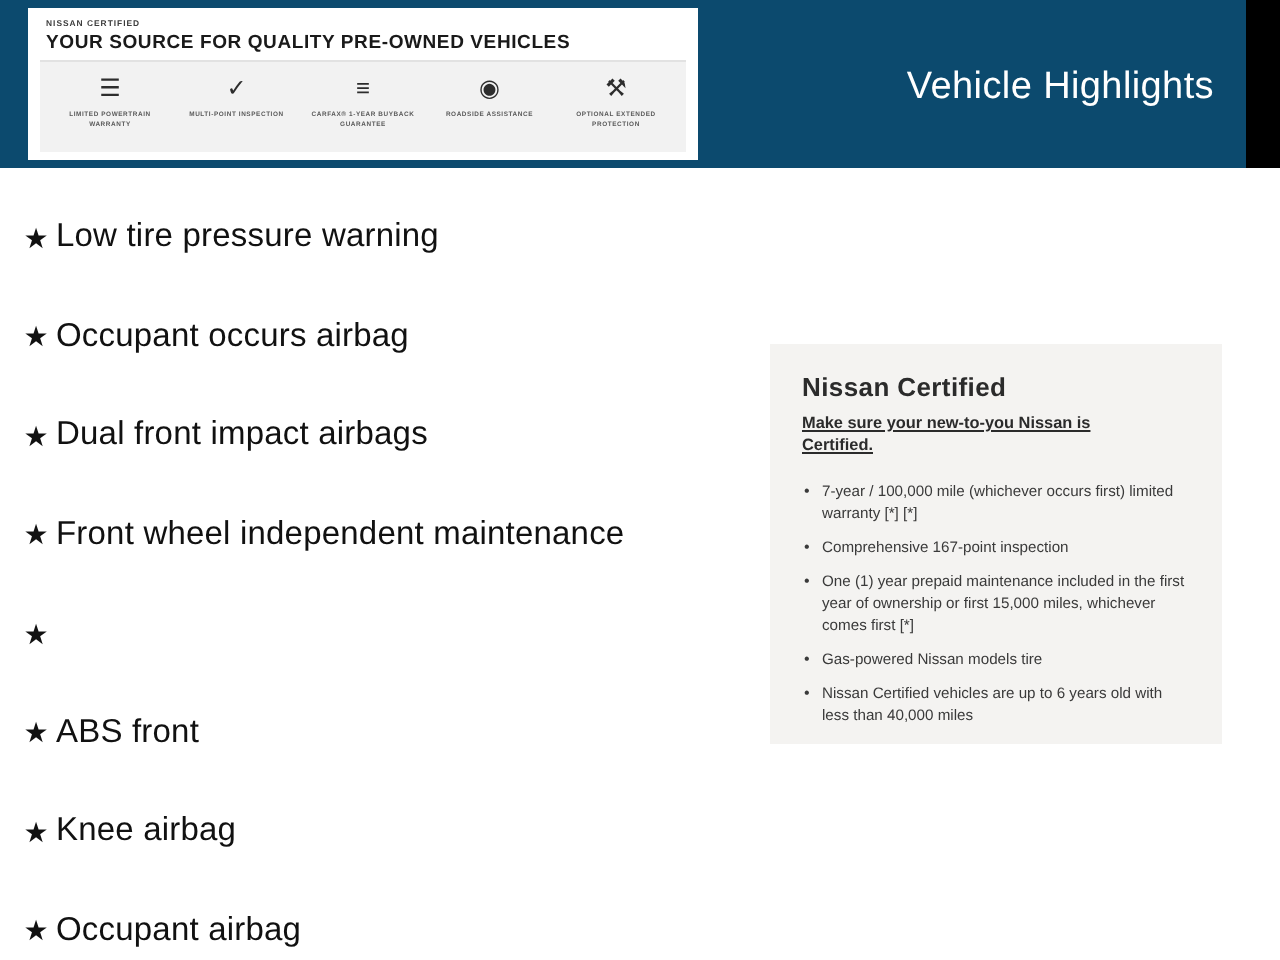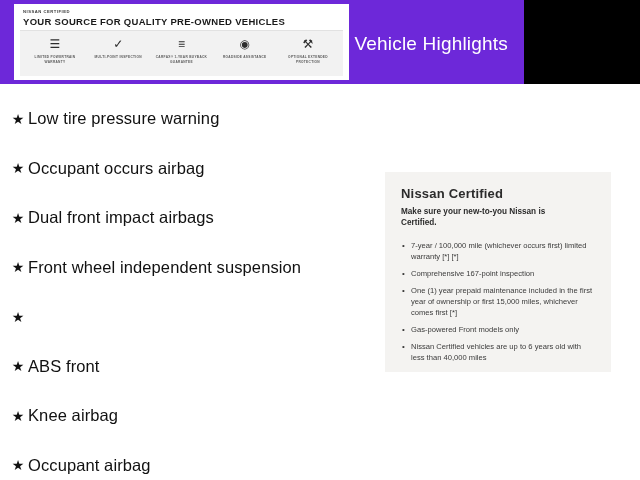--- a/index.html
+++ b/index.html
@@ -18,23 +18,24 @@
     width: 640px;
     height: 480px;
     background: #000;
   }
 
   
   .top-band {
     position: absolute;
     left: 0;
     top: 0;
-    width: 524px;
+    width: 607px;
     height: 84px;
-    background: #6d28d9;
+    background: #0c4a6e;
+    padding-left: 16px;
   }
   .cert-card {
     position: absolute;
     left: 14px;
     top: 4px;
     width: 335px;
     height: 76px;
     background: #ffffff;
     box-sizing: border-box;
     padding: 4px 6px 0 6px;
@@ -147,20 +148,21 @@
     font-weight: bold;
     letter-spacing: 0.2px;
   }
   .info-sub {
     font-size: 8.2px;
     color: #2b2b2b;
     font-weight: bold;
     line-height: 11px;
     margin-top: 5px;
     width: 180px;
+    text-decoration: underline;
   }
   .info-list {
     margin: 12px 0 0 0;
     padding: 0;
     list-style: none;
   }
   .info-list li {
     position: relative;
     font-size: 7.6px;
     line-height: 11px;
@@ -227,21 +229,21 @@
       <div class="feature">
         <span class="bullet">★</span>
         <span class="feature-text">Occupant occurs airbag</span>
       </div>
       <div class="feature">
         <span class="bullet">★</span>
         <span class="feature-text">Dual front impact airbags</span>
       </div>
       <div class="feature">
         <span class="bullet">★</span>
-        <span class="feature-text">Front wheel independent suspension</span>
+        <span class="feature-text">Front wheel independent maintenance</span>
       </div>
       <div class="feature">
         <span class="bullet">★</span>
       </div>
       <div class="feature">
         <span class="bullet">★</span>
         <span class="feature-text">ABS front</span>
       </div>
       <div class="feature">
         <span class="bullet">★</span>
@@ -264,21 +266,21 @@
         <li>
           <span class="dot">•</span>
           <span>Comprehensive 167-point inspection</span>
         </li>
         <li>
           <span class="dot">•</span>
           <span>One (1) year prepaid maintenance included in the first year of ownership or first 15,000 miles, whichever comes first [*]</span>
         </li>
         <li>
           <span class="dot">•</span>
-          <span>Gas-powered Front models only</span>
+          <span>Gas-powered Nissan models tire</span>
         </li>
         <li>
           <span class="dot">•</span>
           <span>Nissan Certified vehicles are up to 6 years old with less than 40,000 miles</span>
         </li>
       </ul>
     </div>
 
   </div>
 </div>

